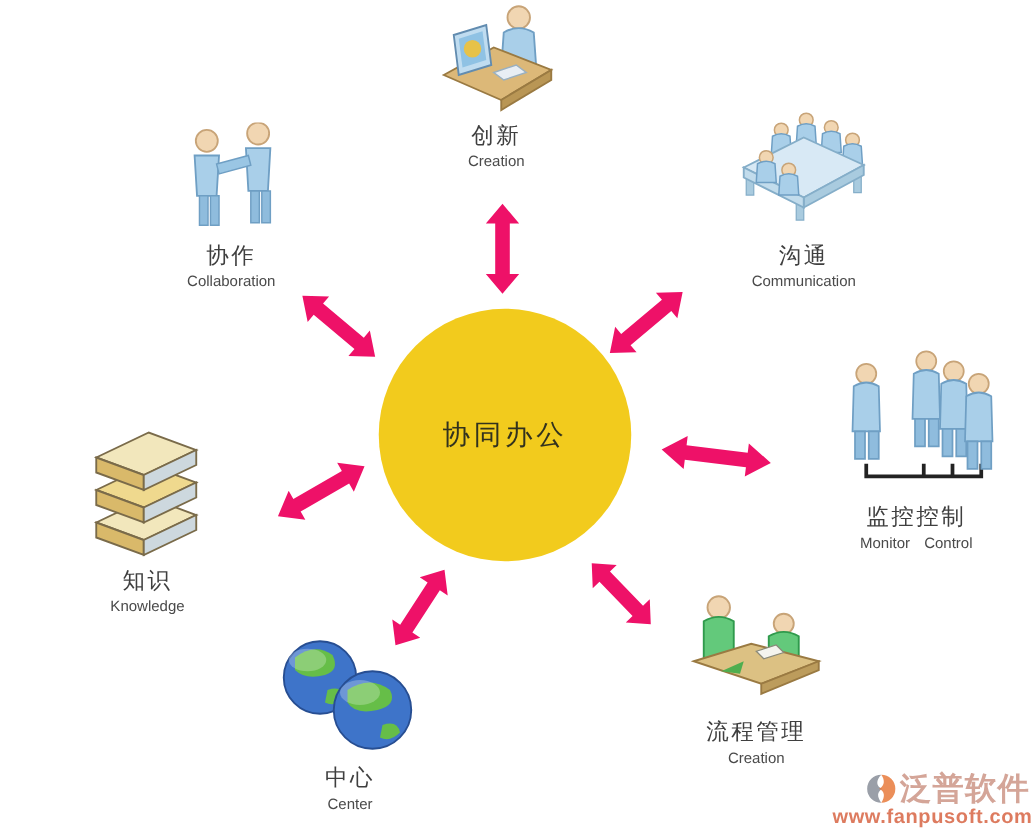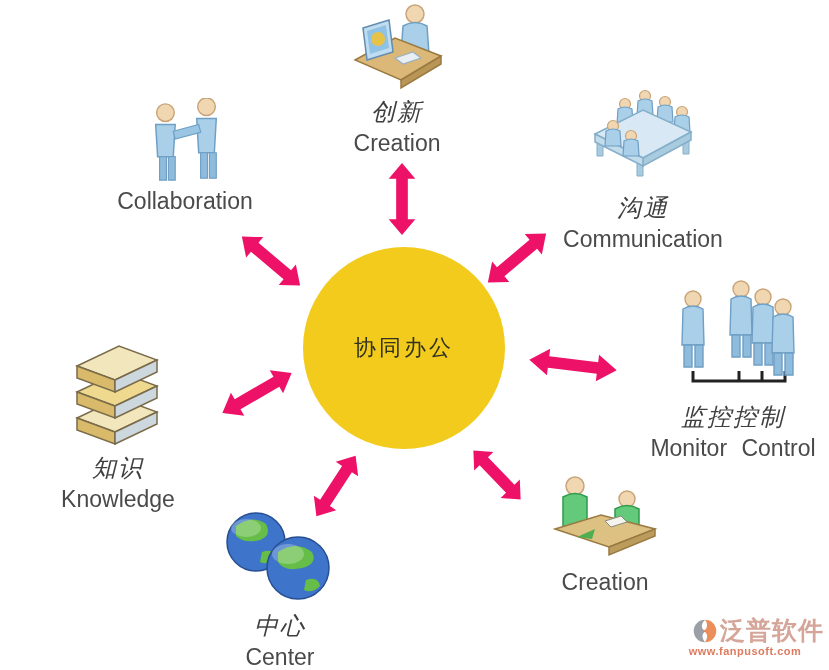--- a/index.html
+++ b/index.html
@@ -12,27 +12,27 @@
     border-radius:50%;background:var(--center-bg,#F2CB1D);
     display:flex;align-items:center;justify-content:center;
   }
   .center-label{
     font-size:22px;color:var(--center-text,#32321E);letter-spacing:3px;font-weight:500;
   }
   .arrow{position:absolute;overflow:visible;}
   .arrow path{fill:var(--arrow,#EE1168);}
   .node{position:absolute;width:220px;text-align:center;}
   .node .icon{display:flex;justify-content:center;align-items:flex-end;}
-  .zh{font-size:24px;color:var(--label-zh,#3F3F3F);letter-spacing:2px;margin:6px 0 2px 0;font-style:italic;}
-  .en{font-size:23px;color:var(--label-en,#4A4A4A);margin:2px 0 0 0;}
+  .zh{font-size:18px;color:var(--label-zh,#3F3F3F);letter-spacing:2px;margin:6px 0 2px 0;}
+  .en{font-size:12px;color:var(--label-en,#4A4A4A);margin:2px 0 0 0;}
   .node-monitor-control .en{word-spacing:8px;}
   .watermark{position:absolute;left:666px;top:614px;width:158px;text-align:center;}
   .wm-row{display:flex;align-items:center;justify-content:flex-end;gap:2px;}
   .wm-brand{font-size:25px;color:var(--watermark-brand,#D4A598);letter-spacing:1px;font-weight:bold;}
-  .wm-url{font-size:11px;color:var(--watermark-url,#DD7B5F);font-weight:bold;letter-spacing:0.5px;margin-top:-2px;}
+  .wm-url{font-size:16px;color:var(--watermark-url,#DD7B5F);font-weight:bold;letter-spacing:0.5px;margin-top:-2px;}
 </style>
 </head>
 <body>
 
 <div class="canvas">
 
   <div class="center-circle">
     <span class="center-label">协同办公</span>
   </div>
 
@@ -82,20 +82,21 @@
         <path d="M18 27 L38 27 L36 60 L20 60 Z" fill="#A9CFE9" stroke="#6F9FC4" stroke-width="1.5"></path>
         <path d="M22 60 h7 v24 h-7 z" fill="#8FBCDD" stroke="#6F9FC4" stroke-width="1.2"></path>
         <path d="M31 60 h7 v24 h-7 z" fill="#8FBCDD" stroke="#6F9FC4" stroke-width="1.2"></path>
         <circle cx="70" cy="9" r="9" fill="#F1D6B2" stroke="#C8A478" stroke-width="1.5"></circle>
         <path d="M60 21 L80 21 L78 56 L62 56 Z" fill="#A9CFE9" stroke="#6F9FC4" stroke-width="1.5"></path>
         <path d="M64 56 h7 v26 h-7 z" fill="#8FBCDD" stroke="#6F9FC4" stroke-width="1.2"></path>
         <path d="M73 56 h7 v26 h-7 z" fill="#8FBCDD" stroke="#6F9FC4" stroke-width="1.2"></path>
         <path d="M36 34 L62 27 L64 35 L38 42 Z" fill="#9AC6E4" stroke="#6F9FC4" stroke-width="1.2"></path>
       </svg>
     </div>
+    <div class="zh">协作</div>
     <div class="en">Collaboration</div>
   </div>
 
   <div class="node node-communication" style="left:533px;top:88px;">
     <div class="icon">
       <svg width="128" height="98" viewBox="0 0 128 98">
         <g stroke-width="1.2">
           <g transform="translate(46,16)">
               <circle r="5.5" fill="#F1D6B2" stroke="#C8A478"></circle>
               <path d="M-7 5 Q0 1 7 5 L8 20 L-8 20 Z" fill="#A9CFE9" stroke="#6F9FC4"></path>
@@ -175,20 +176,21 @@
         <circle cx="26" cy="11" r="9" fill="#F1D6B2" stroke="#C8A478" stroke-width="1.5"></circle>
         <path d="M14 22 Q26 15 38 22 L38 52 L14 52 Z" fill="#63C97B" stroke="#2F9A4C" stroke-width="1.5"></path>
         <circle cx="78" cy="24" r="8" fill="#F1D6B2" stroke="#C8A478" stroke-width="1.5"></circle>
         <path d="M66 34 Q78 27 90 34 L90 58 L66 58 Z" fill="#63C97B" stroke="#2F9A4C" stroke-width="1.5"></path>
         <path d="M6 54 L52 40 L106 54 L60 72 Z" fill="#DCC183" stroke="#9A7A42" stroke-width="1.5"></path>
         <path d="M106 54 L106 61 L60 80 L60 72 Z" fill="#BC9C5C" stroke="#9A7A42" stroke-width="1.5"></path>
         <path d="M56 46 L72 41 L78 47 L62 52 Z" fill="#F4F4EE" stroke="#8A8A7A" stroke-width="1"></path>
         <path d="M28 62 L46 54 L43 64 Z" fill="#4FAE4F"></path>
       </svg>
     </div>
+    <div class="zh">流程管理</div>
     <div class="en">Creation</div>
   </div>
 
   <div class="node node-center" style="left:170px;top:510px;">
     <div class="icon">
       <svg width="116" height="94" viewBox="0 0 116 94">
         <circle cx="34" cy="32" r="29" fill="#3E74C9" stroke="#274E92" stroke-width="1.5"></circle>
         <path d="M14 16 Q30 4 44 14 Q50 26 38 30 Q22 34 14 26 Z" fill="#66BE48"></path>
         <path d="M40 42 Q52 38 54 48 Q46 56 38 52 Z" fill="#66BE48"></path>
         <ellipse cx="24" cy="18" rx="15" ry="9" fill="#FFFFFF" opacity="0.25"></ellipse>

